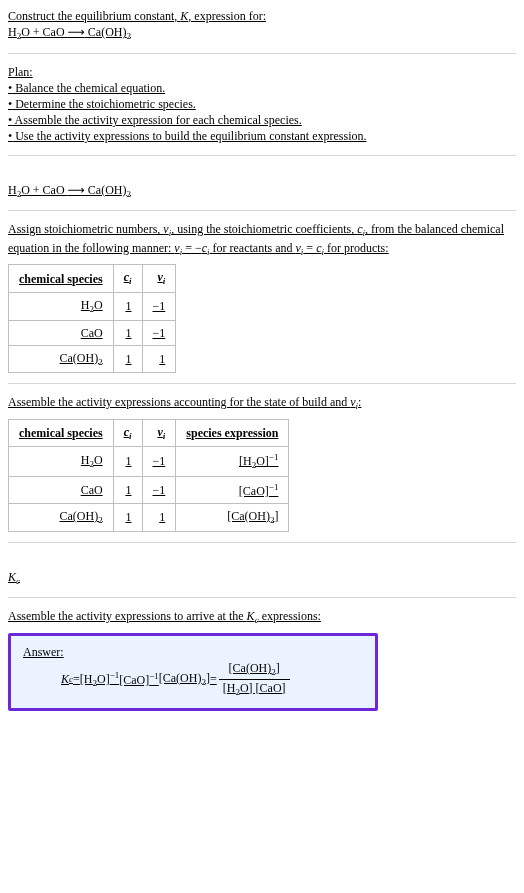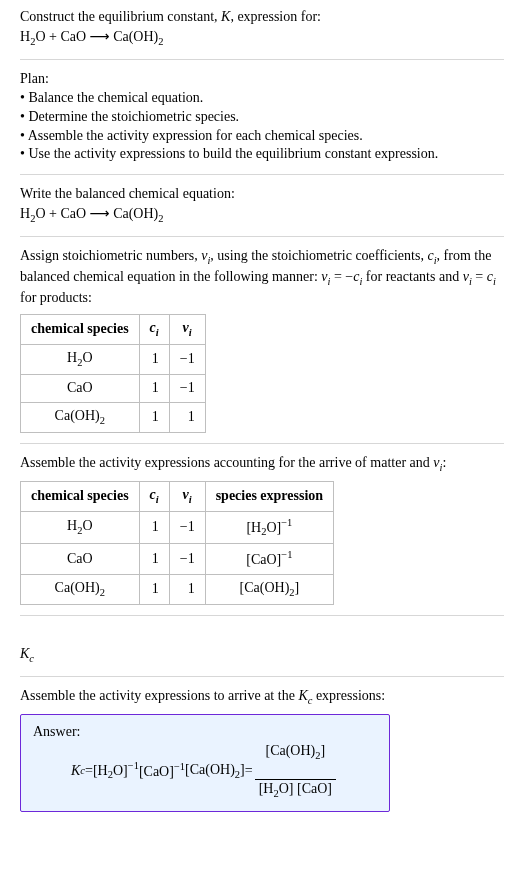--- a/index.html
+++ b/index.html
@@ -4,70 +4,70 @@
 <style>
   html, body {
     margin: 0;
     padding: 0;
     background: #ffffff;
     font-family: "Times New Roman", Times, serif;
     color: #000000;
     width: 524px;
   }
   .page {
-    padding: 8px 20px;
-    font-size: 14px;
+    padding: 8px 8px;
+    font-size: 12px;
     line-height: 1.35;
+    text-decoration: underline;
   }
   hr.sep {
     border: none;
     border-top: 1px solid #d7d7d7;
     margin: 10px 0;
   }
   .sub { vertical-align: sub; font-size: 0.75em; }
   .sup { vertical-align: super; font-size: 0.75em; }
   .italic { font-style: italic; }
   .arrow { font-family: "Arial Unicode MS", "Segoe UI Symbol", sans-serif; }
   table.stoich {
     border-collapse: collapse;
     margin-top: 6px;
   }
   table.stoich th, table.stoich td {
     border: 1px solid #bfbfbf;
     padding: 4px 10px;
-    text-align: center;
+    text-align: right;
     background: #ffffff;
   }
   table.stoich td.num {
     text-align: right;
   }
   .answer-box {
     background: #eaf3ff;
-    border: 1px solid #6d28d9;
+    border: 3px solid #6d28d9;
     border-radius: 2px;
     padding: 8px 12px 10px;
     width: 370px;
     box-sizing: border-box;
     position: relative;
   }
   .frac {
     display: inline-block;
     text-align: center;
     vertical-align: middle;
     margin: 0 2px;
   }
   .frac .num {
     display: block;
     padding: 0 4px;
   }
   .frac .den {
     display: block;
     border-top: 1px solid #000;
     padding: 0 4px;
-    margin-top: 16px;
   }
   .indent-eq {
     padding-left: 38px;
   }
 </style>
 </head>
 <body>
 
 <div class="page">
 
@@ -82,21 +82,21 @@
     <span>Plan:</span><br>
     <span>•</span><span> Balance the chemical equation.</span><br>
     <span>•</span><span> Determine the stoichiometric species.</span><br>
     <span>•</span><span> Assemble the activity expression for each chemical species.</span><br>
     <span>•</span><span> Use the activity expressions to build the equilibrium constant expression.</span>
   </div>
 
   <hr class="sep">
 
   <div>
-    <span>Write the balanced chemical equation:</span><br>
+    <br>
     <span>H</span><span class="sub">2</span><span>O + CaO </span><span class="arrow">⟶</span><span> Ca(OH)</span><span class="sub">2</span>
   </div>
 
   <hr class="sep">
 
   <div>
     <span>Assign stoichiometric numbers, </span><span class="italic">ν</span><span class="sub italic">i</span><span>, using the stoichiometric coefficients, </span><span class="italic">c</span><span class="sub italic">i</span><span>, from the balanced chemical equation in the following manner: </span><span class="italic">ν</span><span class="sub italic">i</span><span> = −</span><span class="italic">c</span><span class="sub italic">i</span><span> for reactants and </span><span class="italic">ν</span><span class="sub italic">i</span><span> = </span><span class="italic">c</span><span class="sub italic">i</span><span> for products:</span>
 
     <table class="stoich">
       <tbody>
@@ -120,21 +120,21 @@
         <td class="num">1</td>
         <td class="num">1</td>
       </tr>
     </tbody>
       </table>
   </div>
 
   <hr class="sep">
 
   <div>
-    <span>Assemble the activity expressions accounting for the arrive of matter and </span><span class="italic">ν</span><span class="sub italic">i</span><span>:</span>
+    <span>Assemble the activity expressions accounting for the state of build and </span><span class="italic">ν</span><span class="sub italic">i</span><span>:</span>
 
     <table class="stoich">
       <tbody>
           <tr>
         <th>chemical species</th>
         <th><span class="italic">c</span><span class="sub italic">i</span></th>
         <th><span class="italic">ν</span><span class="sub italic">i</span></th>
         <th>species expression</th>
       </tr>
       <tr>

